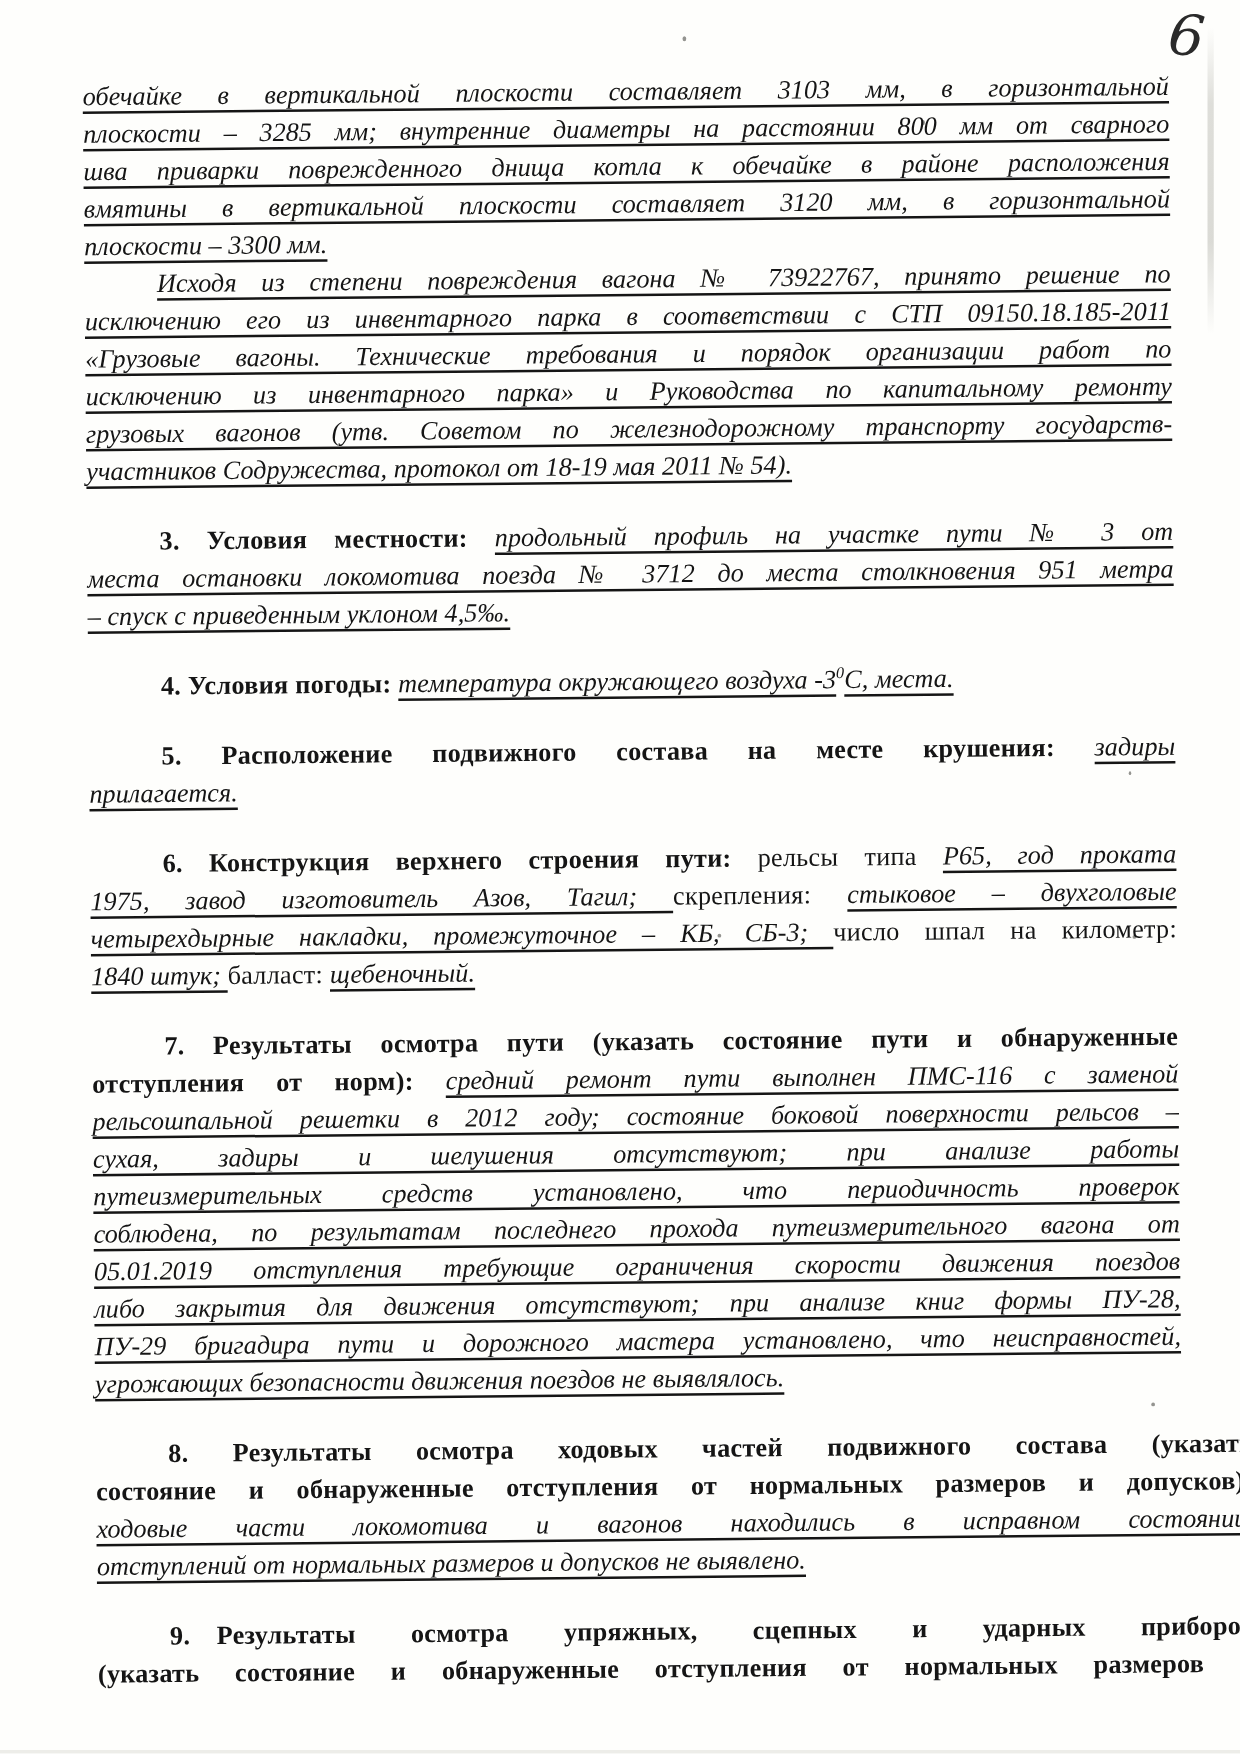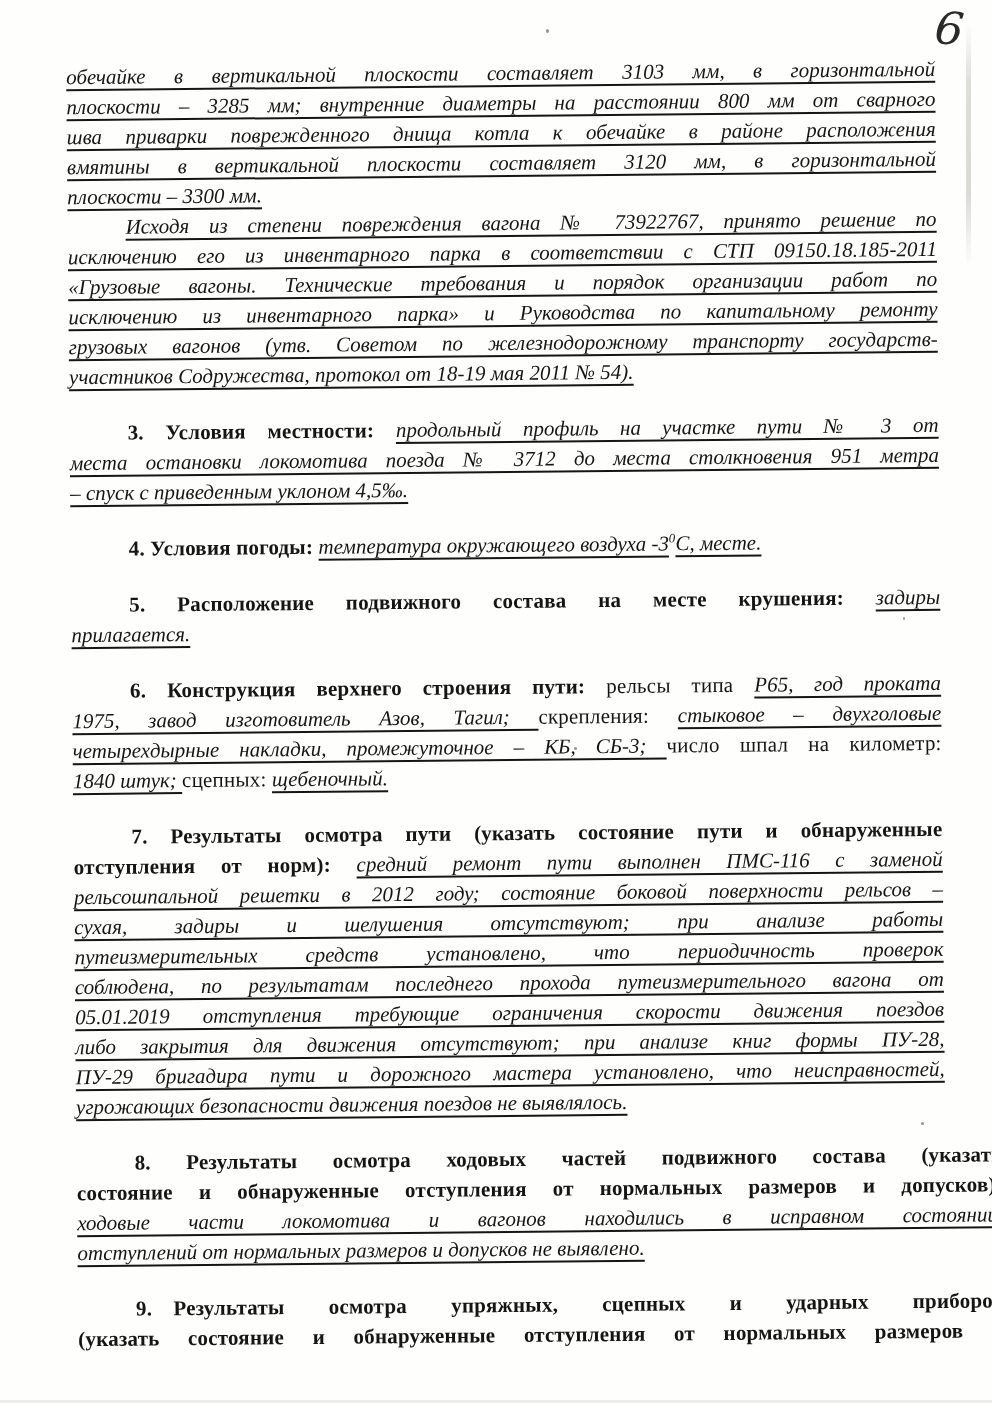--- a/index.html
+++ b/index.html
@@ -117,31 +117,31 @@
         <div class="line just"><span class="run fill">исключению из инвентарного парка» и Руководства по капитальному ремонту</span></div>
         <div class="line just"><span class="run fill">грузовых вагонов (утв. Советом по железнодорожному транспорту государств-</span></div>
         <div class="line"><span class="run fill">участников Содружества, протокол от 18-19 мая 2011  № 54).</span></div>
       </div>
       <div class="para sec">
         <div class="line just indent"><span class="run label">3. Условия местности: </span><span class="run fill">продольный профиль на участке пути № 3 от</span></div>
         <div class="line just"><span class="run fill">места остановки локомотива поезда № 3712 до места столкновения 951 метра</span></div>
         <div class="line"><span class="run fill">– спуск с приведенным уклоном 4,5‰.</span></div>
       </div>
       <div class="para sec">
-        <div class="line indent"><span class="run label">4. Условия погоды: </span><span class="run fill">температура окружающего воздуха -3</span><span class="run fill-sup">0</span><span class="run fill">С, месте.</span></div>
+        <div class="line indent"><span class="run label">4. Условия погоды: </span><span class="run fill">температура окружающего воздуха -3</span><span class="run fill-sup">0</span><span class="run fill">С, места.</span></div>
       </div>
       <div class="para sec">
         <div class="line just indent"><span class="run label">5. Расположение подвижного состава на месте крушения: </span><span class="run fill">задиры</span></div>
         <div class="line"><span class="run fill">прилагается.</span></div>
       </div>
       <div class="para sec">
         <div class="line just indent"><span class="run label">6. Конструкция верхнего строения пути: </span><span class="run plain">рельсы типа </span><span class="run fill">Р65, год проката</span></div>
         <div class="line just"><span class="run fill">1975, завод изготовитель Азов, Тагил; </span><span class="run plain">скрепления: </span><span class="run fill">стыковое – двухголовые</span></div>
         <div class="line just"><span class="run fill">четырехдырные накладки, промежуточное – КБ, СБ-3; </span><span class="run plain">число шпал на километр:</span></div>
-        <div class="line"><span class="run fill">1840 штук; </span><span class="run plain">сцепных: </span><span class="run fill">щебеночный.</span></div>
+        <div class="line"><span class="run fill">1840 штук; </span><span class="run plain">балласт: </span><span class="run fill">щебеночный.</span></div>
       </div>
       <div class="para sec">
         <div class="line just indent"><span class="run label">7. Результаты осмотра пути (указать состояние пути и обнаруженные</span></div>
         <div class="line just"><span class="run label">отступления от норм): </span><span class="run fill">средний ремонт пути выполнен ПМС-116 с заменой</span></div>
         <div class="line just"><span class="run fill">рельсошпальной решетки в 2012 году; состояние боковой поверхности рельсов –</span></div>
         <div class="line just"><span class="run fill">сухая, задиры и шелушения отсутствуют; при анализе работы</span></div>
         <div class="line just"><span class="run fill">путеизмерительных средств установлено, что периодичность проверок</span></div>
         <div class="line just"><span class="run fill">соблюдена, по результатам последнего прохода путеизмерительного вагона от</span></div>
         <div class="line just"><span class="run fill">05.01.2019 отступления требующие ограничения скорости движения поездов</span></div>
         <div class="line just"><span class="run fill">либо закрытия для движения отсутствуют; при анализе книг формы ПУ-28,</span></div>

